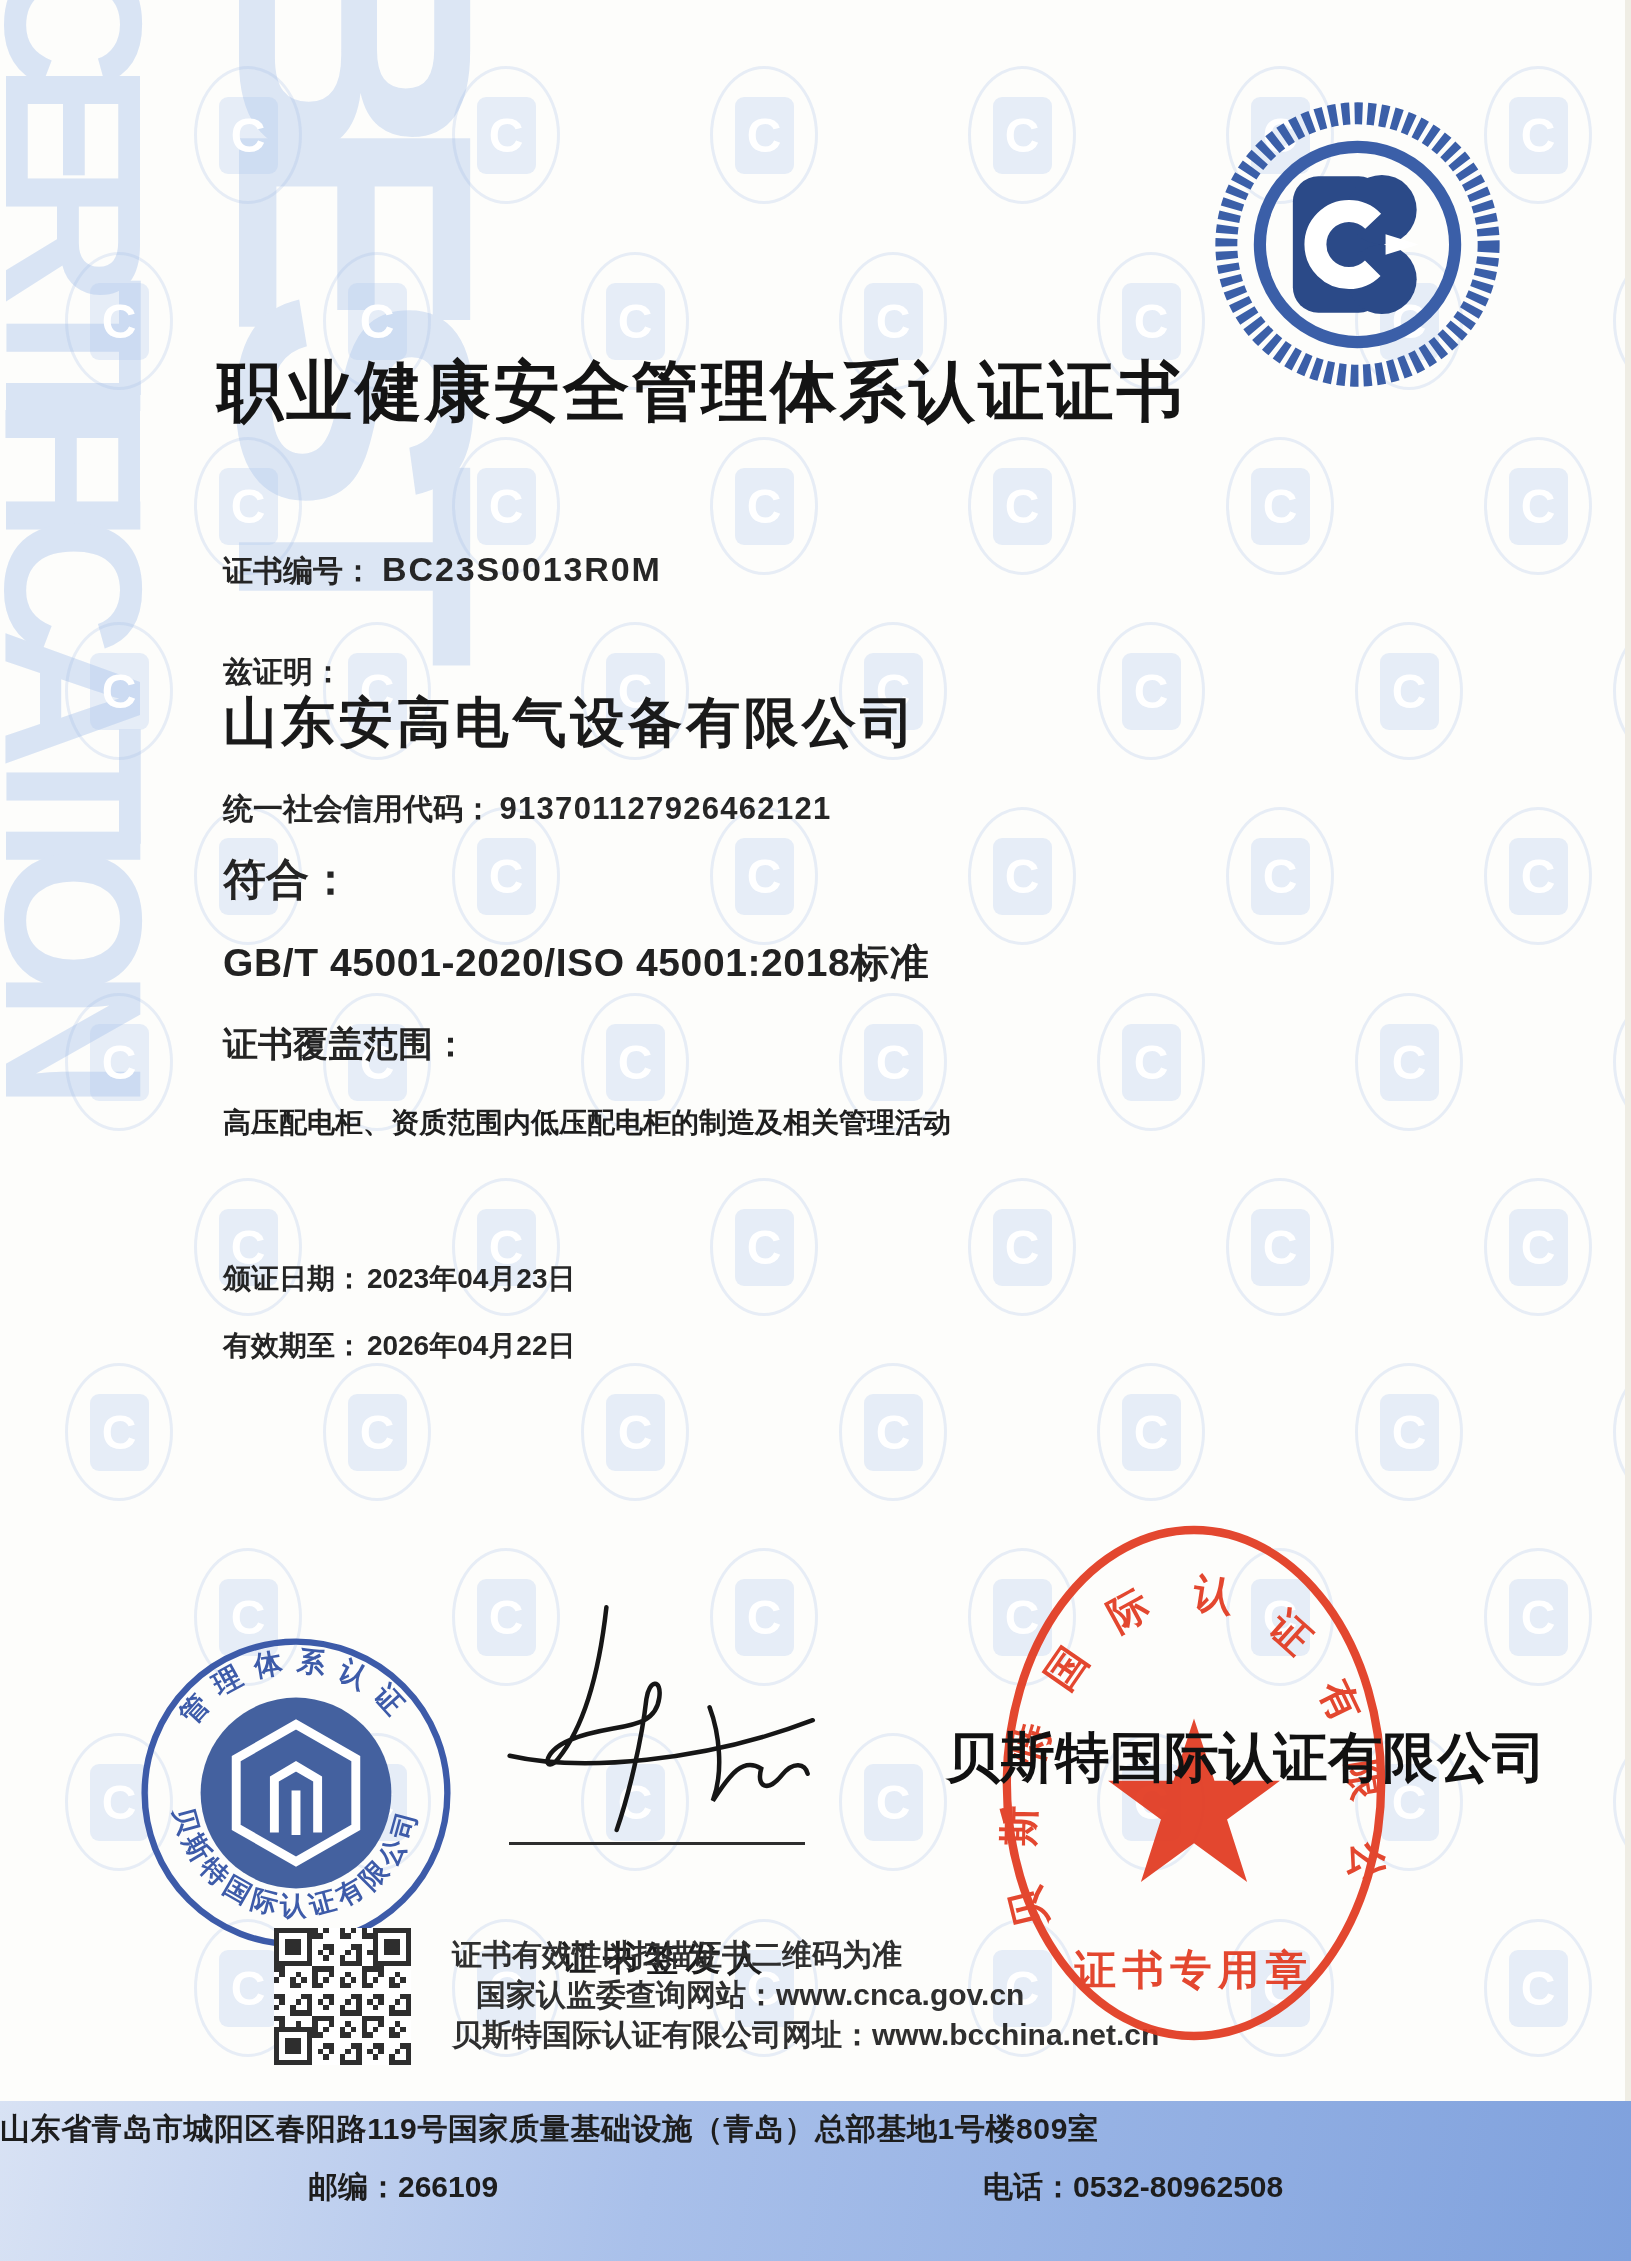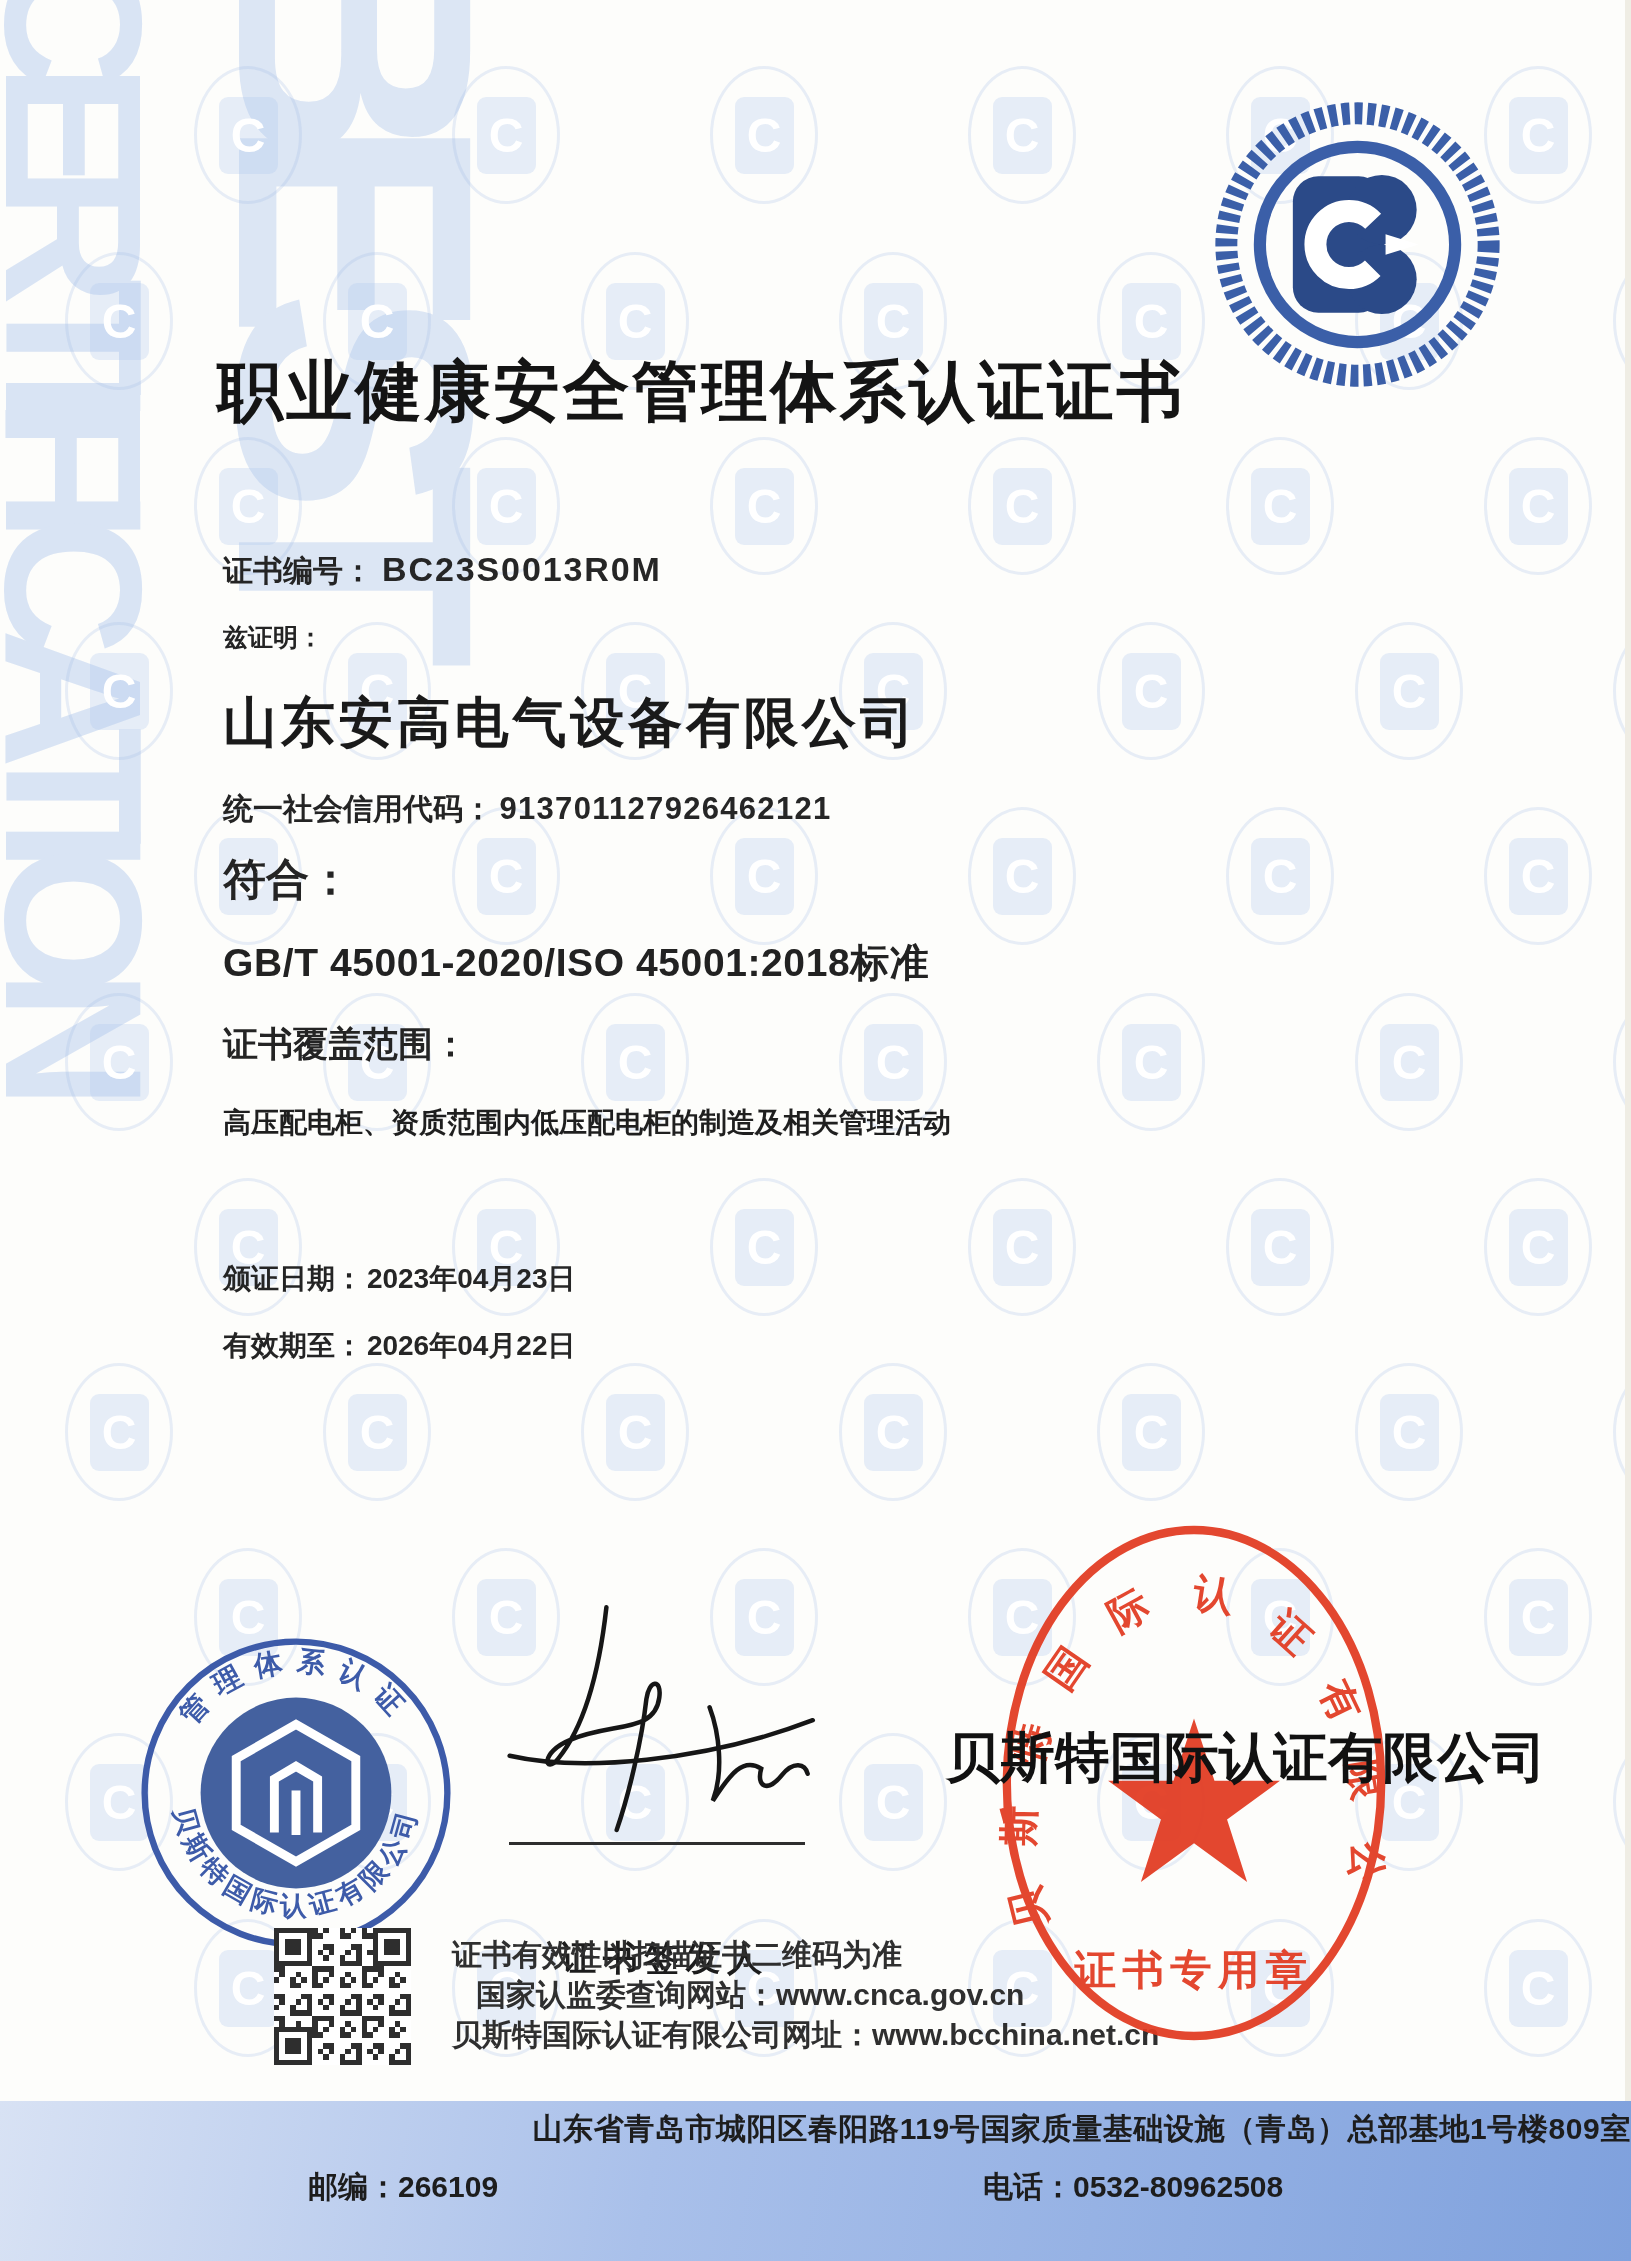--- a/index.html
+++ b/index.html
@@ -24,21 +24,21 @@
   .brand-logo{position:absolute;left:1205px;top:92px;width:305px;height:305px;z-index:2;}
 
   
   .title{position:absolute;left:217px;top:347px;font-size:66px;font-weight:900;
          letter-spacing:3.2px;color:#141414;z-index:2;white-space:nowrap;}
   .row{position:absolute;left:223px;white-space:nowrap;z-index:2;}
   .lab{font-weight:700;color:#242424;}
   .val{font-weight:700;color:#262626;}
   .r-certno{top:550px;font-size:30px;}
   .r-certno .val{font-size:34px;letter-spacing:1.9px;margin-left:9px;}
-  .r-certify{top:621px;font-size:25px;}
+  .r-certify{top:652px;font-size:30px;}
   .r-company{top:687px;font-size:54px;font-weight:900;letter-spacing:3.9px;color:#1a1a1a;}
   .r-credit{top:789px;font-size:30px;}
   .r-credit .val{font-size:31px;letter-spacing:1.3px;margin-left:6.5px;}
   .r-conform{top:851px;font-size:43px;}
   .r-standard{top:936px;font-size:39px;font-weight:700;letter-spacing:0.6px;color:#222;}
   .r-scopelab{top:1021px;font-size:35px;}
   .r-scopeval{top:1104px;font-size:28px;font-weight:700;color:#1f1f1f;}
   .r-address{top:1193px;font-size:28px;}
   .r-address .val{font-size:28px;font-weight:600;}
   .r-issue{top:1260px;font-size:28px;}
@@ -59,21 +59,21 @@
   #qr{position:absolute;left:274px;top:1928px;width:137px;height:137px;z-index:2;
       display:grid;grid-template-columns:repeat(25,1fr);grid-template-rows:repeat(25,1fr);background:#fff;}
   .qc{background:transparent;}
   .qc.on{background:#2e2e2e;}
   .info{position:absolute;left:452px;font-size:30px;font-weight:600;color:#2f2f2f;z-index:2;white-space:nowrap;}
   .info-1{top:1935px;}.info-2{top:1975px;margin-left:24px;}.info-3{top:2015px;}
 
   
   .footer-bar{position:absolute;left:0;top:2101px;width:1631px;height:160px;z-index:3;
               background:linear-gradient(100deg,#d8e2f4 0%,#a9c0ea 40%,#7fa1dd 100%);}
-  .bar-address{position:absolute;top:7.7px;width:100%;text-align:right;font-size:30px;
+  .bar-address{position:absolute;top:7.7px;width:100%;text-align:left;font-size:30px;
                font-weight:600;letter-spacing:0.6px;}
   .bar-post{position:absolute;left:308px;top:66px;font-size:30px;font-weight:600;}
   .bar-phone{position:absolute;left:983px;top:66px;font-size:30px;font-weight:600;}
 </style>
 </head>
 <body>
 
 <div class="page">
 
   <div class="wm wm-cert">CERTIFICATION</div>

